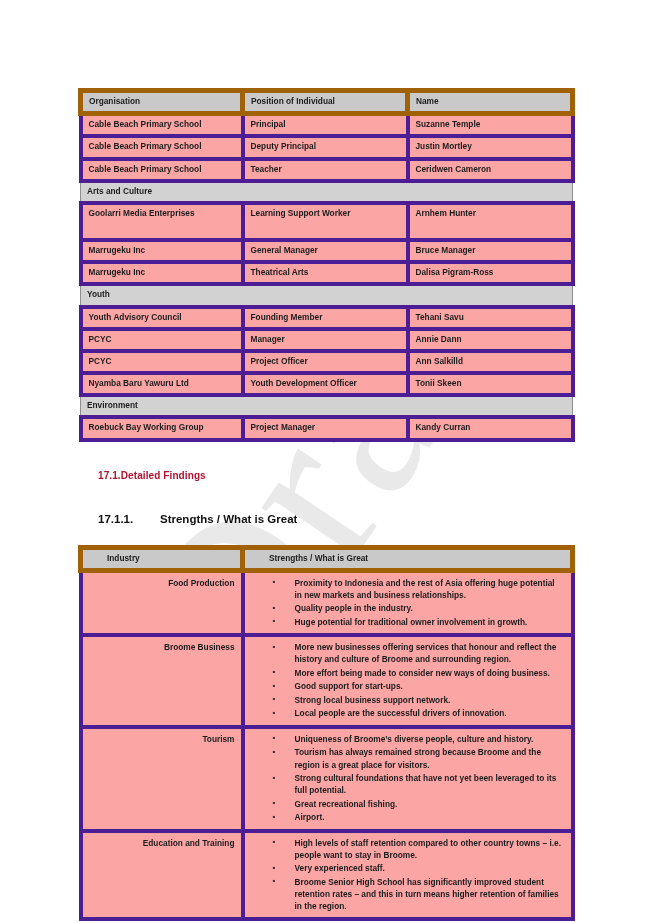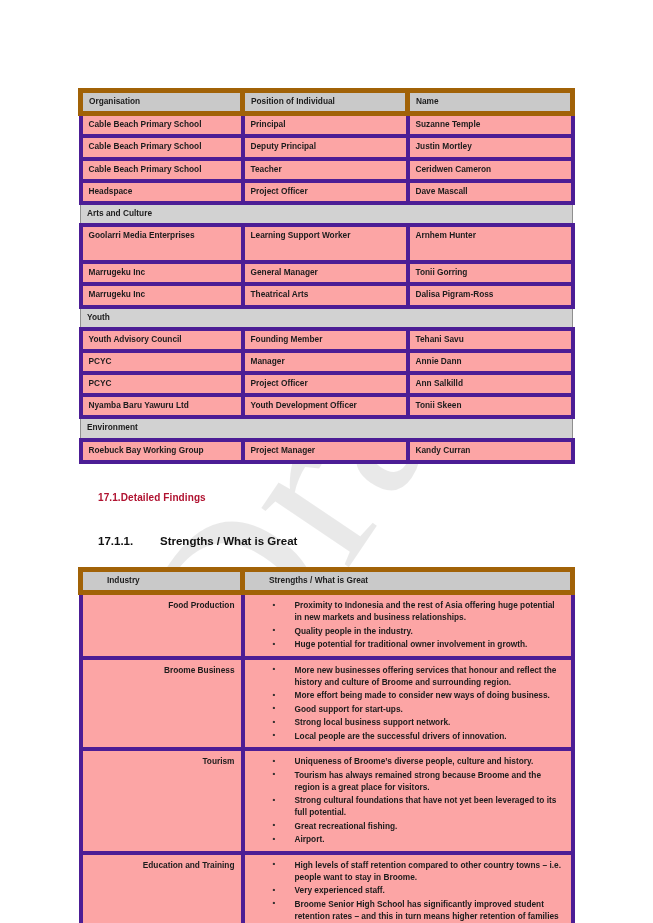--- a/index.html
+++ b/index.html
@@ -201,37 +201,32 @@
           <tr>
             <td>Cable Beach Primary School</td>
             <td>Deputy Principal</td>
             <td>Justin Mortley</td>
           </tr>
           <tr>
             <td>Cable Beach Primary School</td>
             <td>Teacher</td>
             <td>Ceridwen Cameron</td>
           </tr>
-          <tr>
-            <td>Headspace</td>
-            <td>Project Officer</td>
-            <td>Dave Mascall</td>
-          </tr>
           <tr class="section-row">
             <td colspan="3">Arts and Culture</td>
           </tr>
           <tr>
             <td class="cell-tall">Goolarri Media Enterprises</td>
             <td class="cell-tall">Learning Support Worker</td>
             <td class="cell-tall">Arnhem Hunter</td>
           </tr>
           <tr>
             <td>Marrugeku Inc</td>
             <td>General Manager</td>
-            <td>Tonii Gorring</td>
+            <td>Bruce Manager</td>
           </tr>
           <tr>
             <td>Marrugeku Inc</td>
             <td>Theatrical Arts</td>
             <td>Dalisa Pigram-Ross</td>
           </tr>
           <tr class="section-row">
             <td colspan="3">Youth</td>
           </tr>
           <tr>

